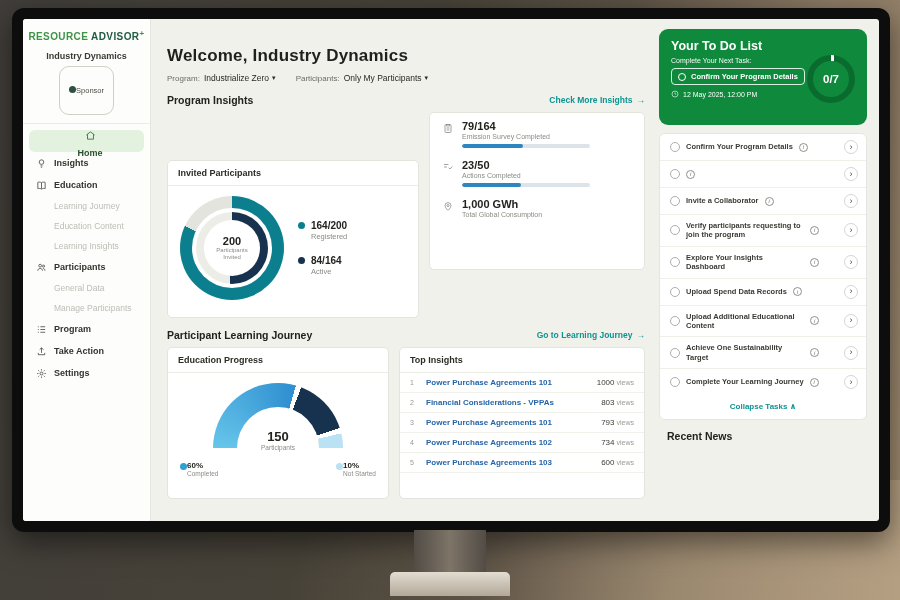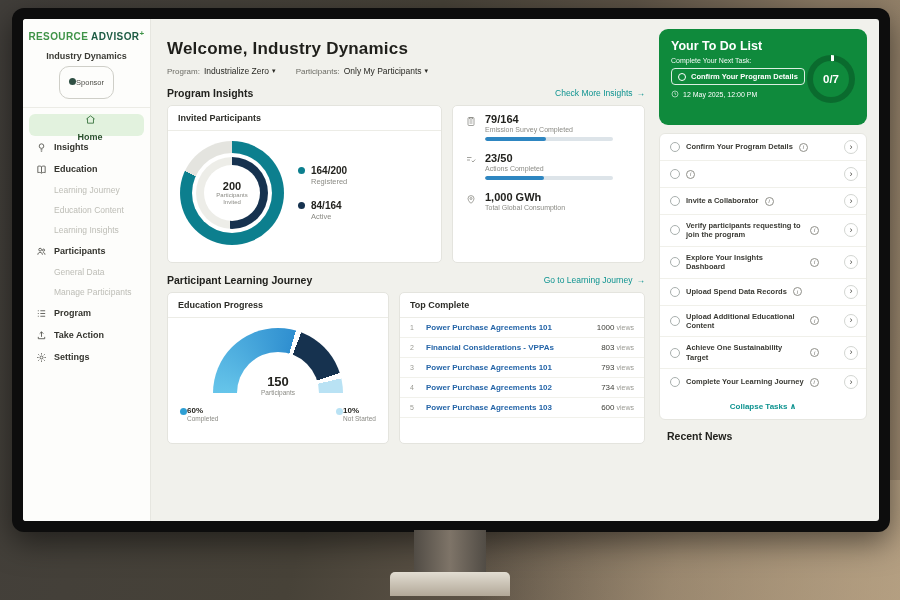--- a/index.html
+++ b/index.html
@@ -23,46 +23,46 @@
   .screen { width:100%; height:100%; background:#f1f1ec; border-radius:3px; overflow:hidden;
     display:flex; }
 
   
   .sidebar { width:128px; flex:0 0 128px; background:#fdfdfb; border-right:1px solid #e6e6e0;
     padding-top:10px; }
   .logo { text-align:center; font-size:10px; font-weight:bold; letter-spacing:.4px; white-space:nowrap; }
   .logo .lr { color:#3f9347; } .logo .la { color:#1e5c44; } .logo sup { color:#3f9347; font-size:8px; }
   .org { text-align:center; font-size:9px; font-weight:bold; color:#3b3b35; margin-top:9px; }
   .badge { width:fit-content; margin:5px auto 8px; border:1px solid #cfcfc8; border-radius:10px;
-    padding:11px 9px; font-size:7.5px; color:#4c4c46; display:flex; align-items:flex-start; }
+    padding:19px 9px; font-size:7.5px; color:#4c4c46; display:flex; align-items:flex-start; }
   .badge .bdot { width:7px; height:7px; border-radius:50%; background:#2f4f43; display:inline-block; }
   .nav { border-top:1px solid #ececе6; border-top:1px solid #ecece6; padding-top:6px; }
   .nav-item { display:flex; align-items:center; gap:7px; height:22px; padding:0 0 0 13px;
     font-size:9px; font-weight:bold; color:#34342e; cursor:pointer; }
   .nav-item svg { width:11px; height:11px; stroke:#4a4a44; fill:none; stroke-width:1.8; flex:0 0 11px; }
   .nav-item.active { background:#e2f2de; border-radius:6px; margin:0 6px; padding-left:7px; color:#274f2a;flex-direction:column; }
   .nav-item.active svg { stroke:#2c6a33; }
   .nav-item.sub { padding-left:31px; color:#bdbdb6; font-weight:normal; font-size:8.5px; height:20px; }
 
   
-  .main { flex:1 1 auto; padding:20px 12px 0 16px; min-width:0; }
+  .main { flex:1 1 auto; padding:27px 12px 0 16px; min-width:0; }
   h1.welcome { font-size:17px; font-weight:bold; color:#1f1f1b; letter-spacing:.2px; }
   .filters { display:flex; gap:20px; margin-top:7px; align-items:center; }
   .fgroup { display:flex; align-items:center; gap:4px; font-size:8px; color:#6d6d66; }
   .fvalue { font-size:8.5px; font-weight:normal; color:#2a2a25; display:flex; align-items:center; gap:3px; cursor:pointer; }
   .chev { font-size:7px; color:#2a2a25; }
   .sec-head { display:flex; justify-content:space-between; align-items:center; margin-top:11px; margin-bottom:6px; }
   .sec-title { font-size:10.5px; font-weight:bold; color:#22221e; }
-  .sec-link { font-size:8.5px; font-weight:normal; color:#0e9390; display:flex; gap:4px; align-items:center; cursor:pointer; }
+  .sec-link { font-size:8.5px; font-weight:bold; color:#0e9390; display:flex; gap:4px; align-items:center; cursor:pointer; }
   .cards-row { display:flex; gap:10px; }
   .card { background:#fff; border:1px solid #e4e4de; border-radius:5px; overflow:hidden; }
   .card-title { padding:7px 10px; font-size:9px; font-weight:bold; color:#2c2c27; border-bottom:1px solid #ecece6; }
 
   
-  .card-invited { width:275px; height:158px; }
+  .card-invited { width:252px; height:158px;margin-top:48px; }
   .donut-body { display:flex; align-items:center; gap:14px; padding:10px 12px; }
   .donut-outer { width:104px; height:104px; border-radius:50%;
     background: conic-gradient(from 0deg, #0c7f8e 0deg 295deg, #e4e4df 295deg 360deg);
     display:flex; align-items:center; justify-content:center; flex:0 0 104px; }
   .donut-gap { width:80px; height:80px; border-radius:50%; background:#fff;
     display:flex; align-items:center; justify-content:center; }
   .donut-inner { width:72px; height:72px; border-radius:50%;
     background: conic-gradient(from 0deg, #16324f 0deg 184deg, #ededE8 184deg 360deg);
     background: conic-gradient(from 0deg, #16324f 0deg 184deg, #edede8 184deg 360deg);
     display:flex; align-items:center; justify-content:center; }
@@ -369,21 +369,21 @@
               <span class="dot lblue"></span>
               <div>
                 <div class="gl-val">10%</div>
                 <div class="gl-lbl">Not Started</div>
               </div>
             </div>
           </div>
         </div>
 
         <div class="card card-lessons">
-          <div class="card-title">Top Complete</div>
+          <div class="card-title">Top Insights</div>
           <div class="lesson-row">
             <span class="lesson-rank">1</span>
             <span class="lesson-name">Power Purchase Agreements 101</span>
             <span class="lesson-views"><span>1000</span><span class="sfx">views</span></span>
           </div>
           <div class="lesson-row">
             <span class="lesson-rank">2</span>
             <span class="lesson-name">Financial Considerations - VPPAs</span>
             <span class="lesson-views"><span>803</span><span class="sfx">views</span></span>
           </div>

